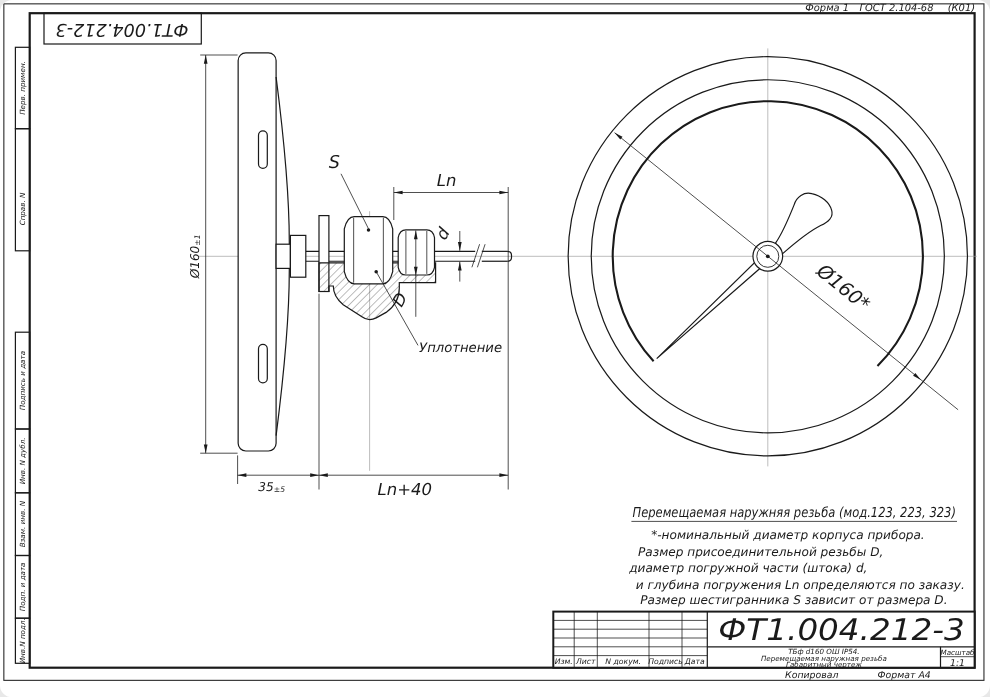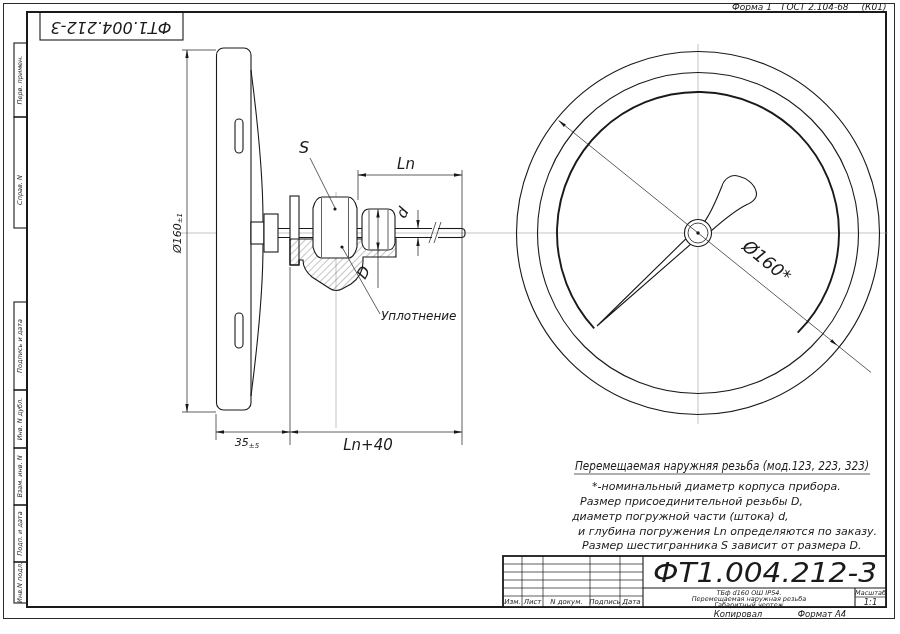--- a/index.html
+++ b/index.html
@@ -1,16 +1,16 @@
 <!DOCTYPE html>
 <html><head>
 <meta charset="utf-8">
 <style>
   html,body{margin:0;padding:0;background:#e8e8e8;}
-  .page{position:relative;width:900px;height:634px;background:#ffffff;overflow:hidden;}
+  .page{position:relative;width:900px;height:634px;background:#ffffff;overflow:hidden;border-radius:11px;}
   svg{display:block;}
   svg text{font-family:"DejaVu Sans","Liberation Sans",sans-serif;font-style:italic;fill:#1a1a1a;}
   .t6{font-size:6.5px;} .t7{font-size:7px;} .t8{font-size:8.5px;} .t9{font-size:9px;}
   .t11{font-size:11px;} .t12{font-size:12px;} .t12n{font-size:12.5px;}
   .t15{font-size:15px;} .t16{font-size:16px;} .t17{font-size:17.5px;} .t27{font-size:27px;}
   .tol{font-size:7px;}
   .thin{stroke:#1a1a1a;stroke-width:0.7;fill:none;}
   .med{stroke:#1a1a1a;stroke-width:1.1;fill:none;}
   .thick{stroke:#1a1a1a;stroke-width:2;fill:none;}
   .white{fill:#ffffff;stroke:#1a1a1a;stroke-width:1.1;}

